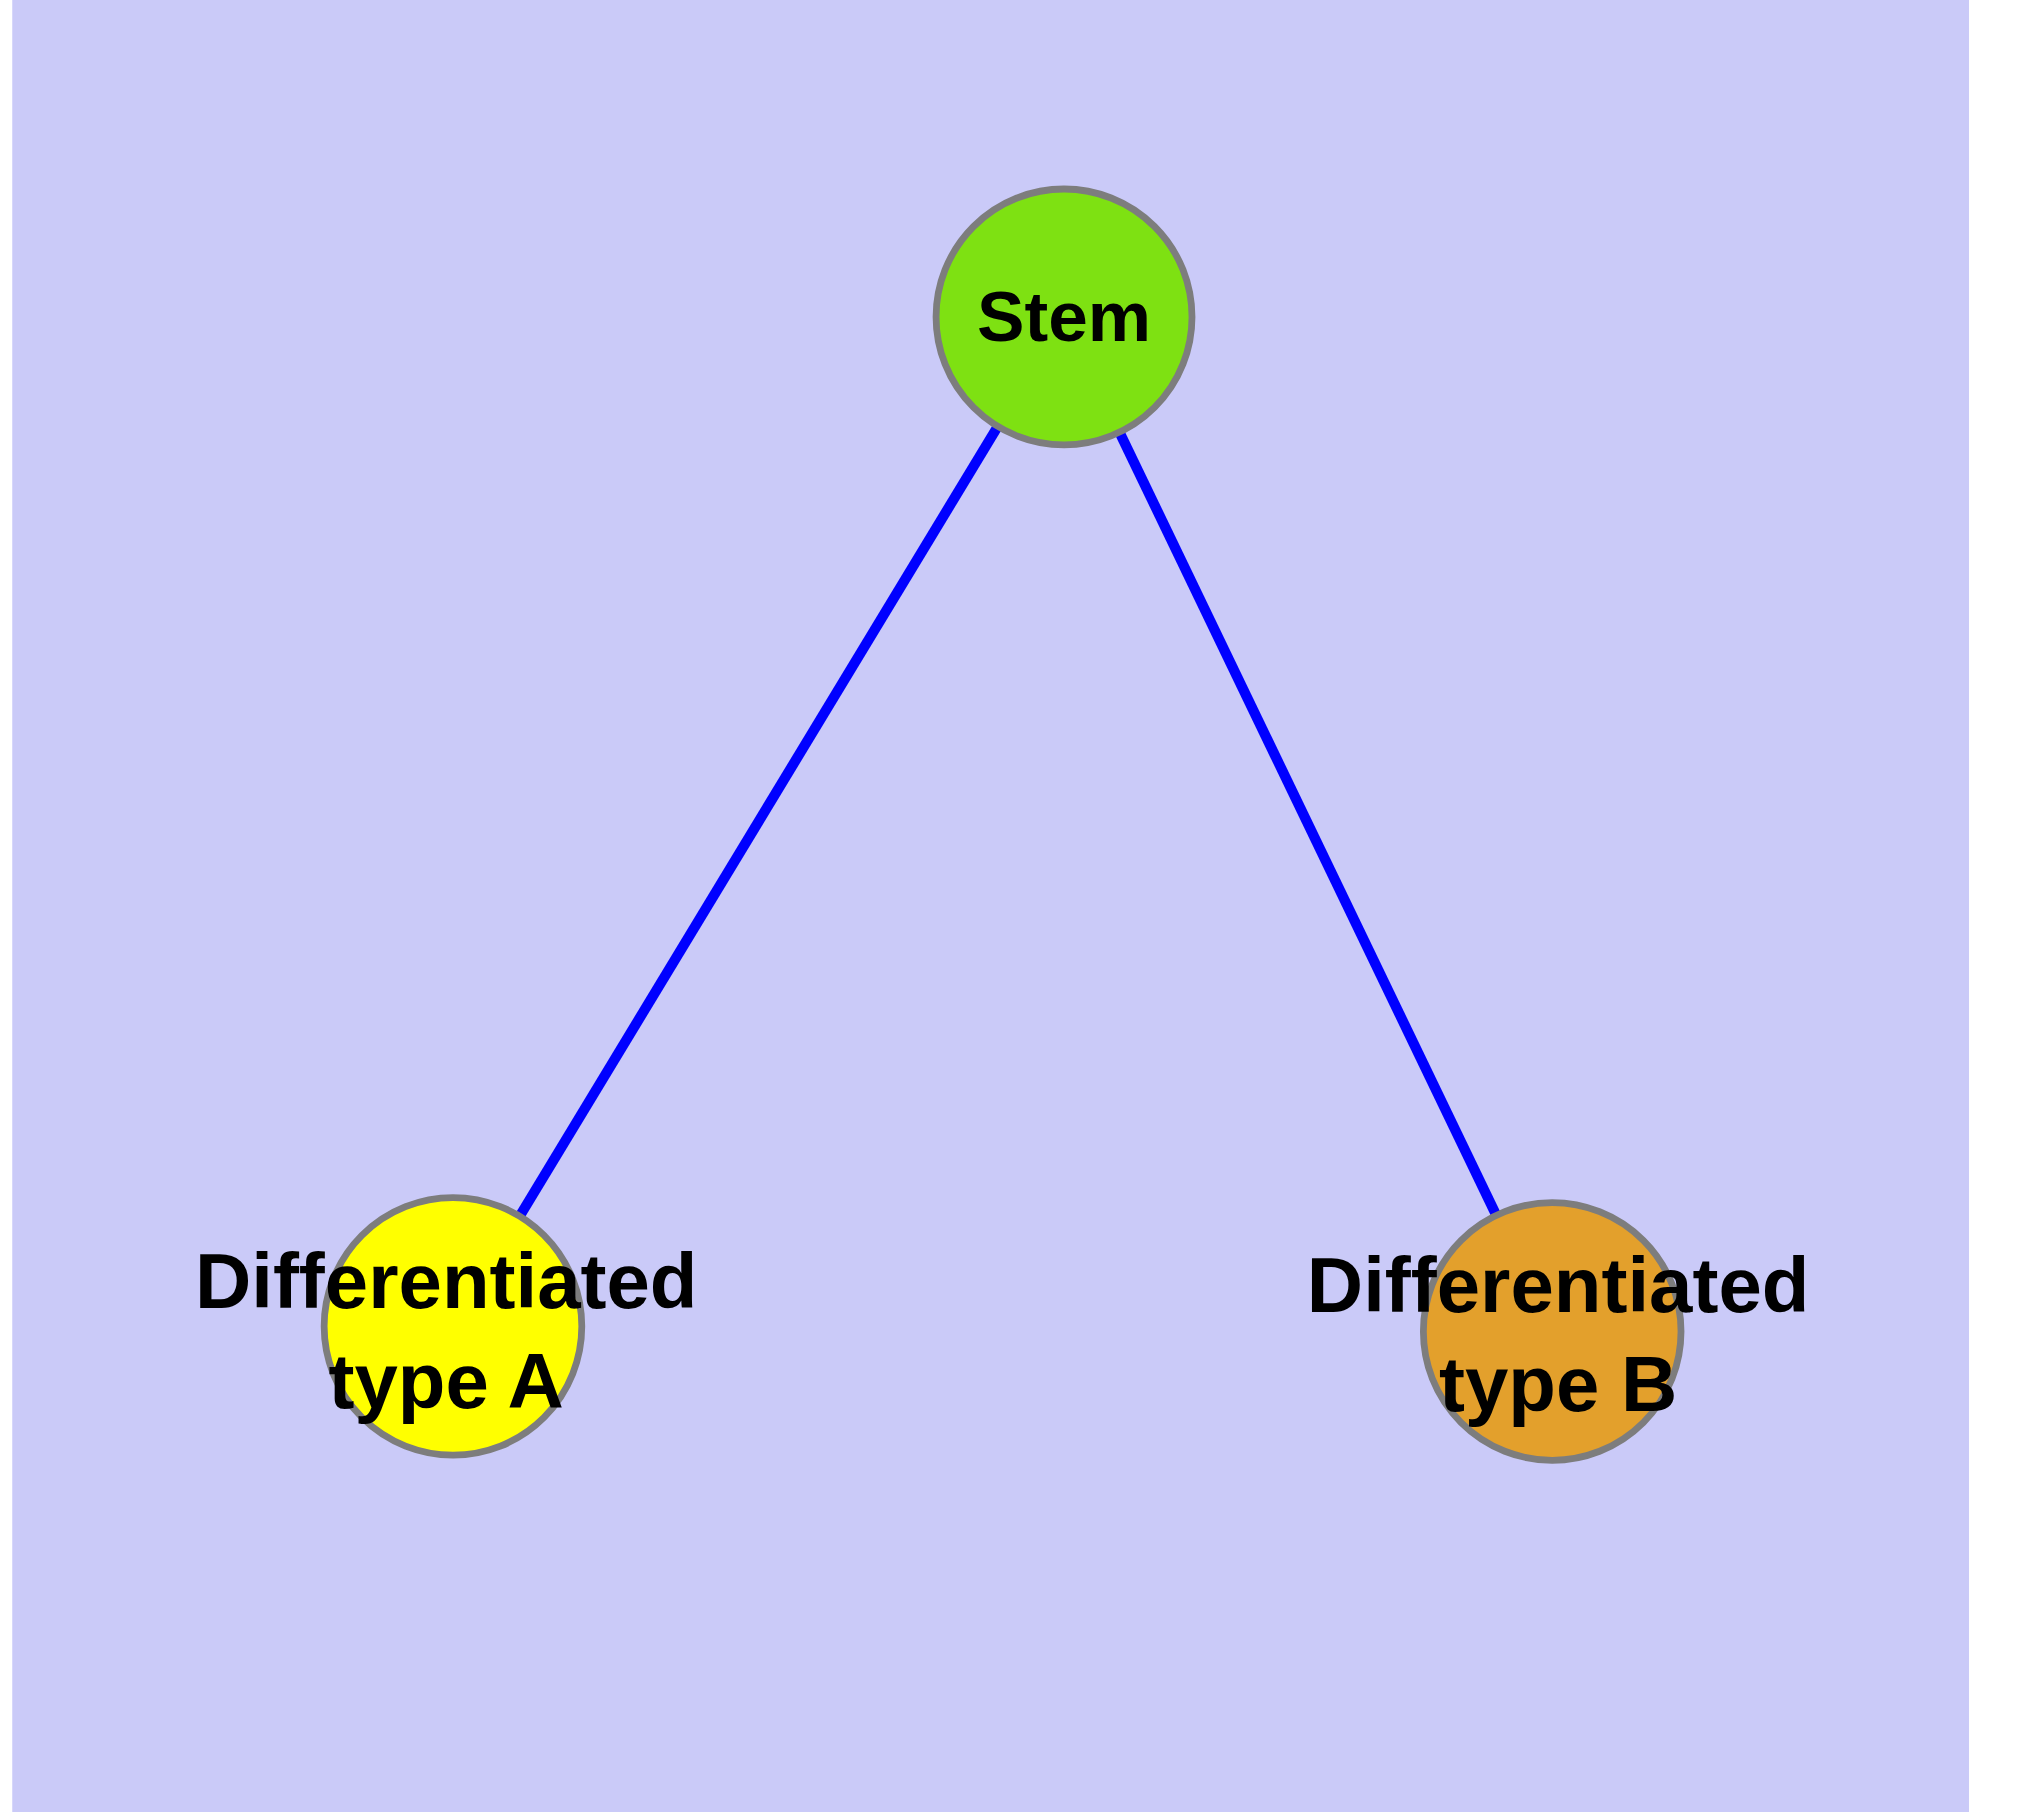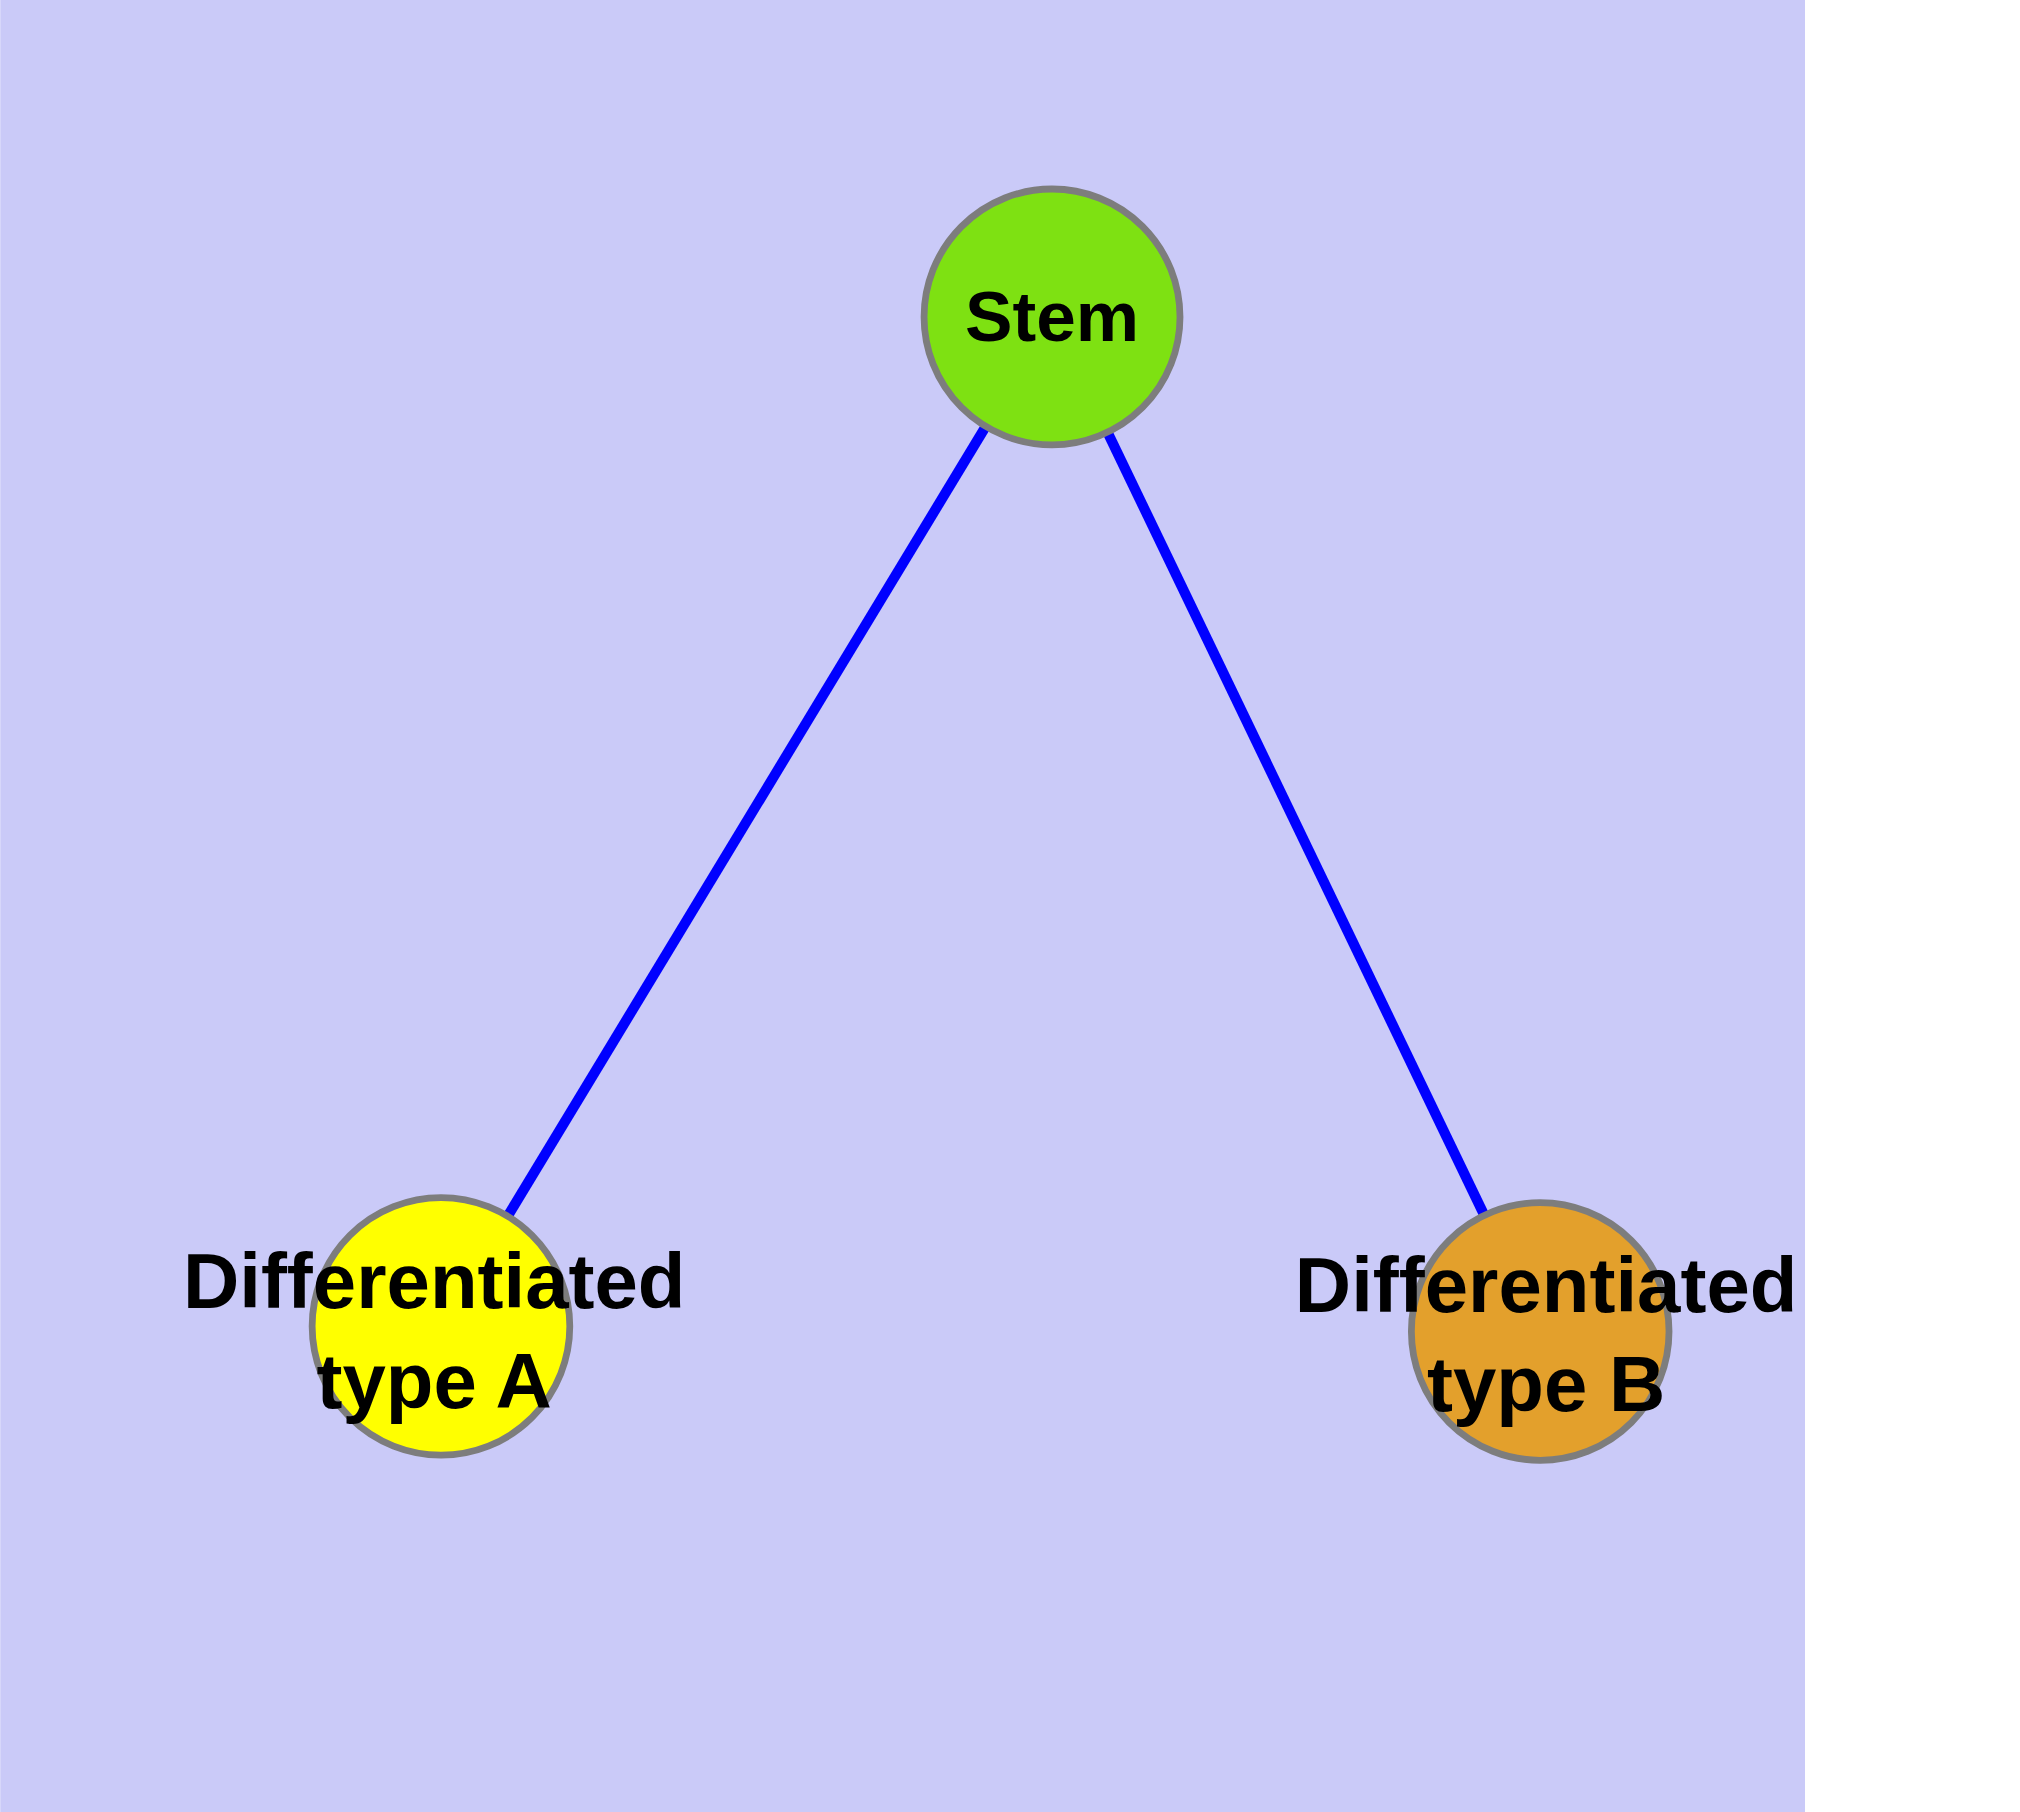--- a/index.html
+++ b/index.html
@@ -1,24 +1,25 @@
 <!DOCTYPE html>
 <html style="font-size:13.6px"><head>
 <meta charset="utf-8">
 <style>
   html, body {
     margin: 0;
     padding: 0;
   }
   .stage {
     position: relative;
-    width: 1805px;
+    width: 1957px;
     height: 1812px;
     overflow: hidden;
     font-family: "Liberation Sans", sans-serif;
+    padding-left: 12px;
   }
   svg.graph {
     display: block;
     width: 2021px;
     height: 1812px;
   }
   .edge {
     stroke-width: 12;
     stroke-linecap: butt;
     fill: none;

